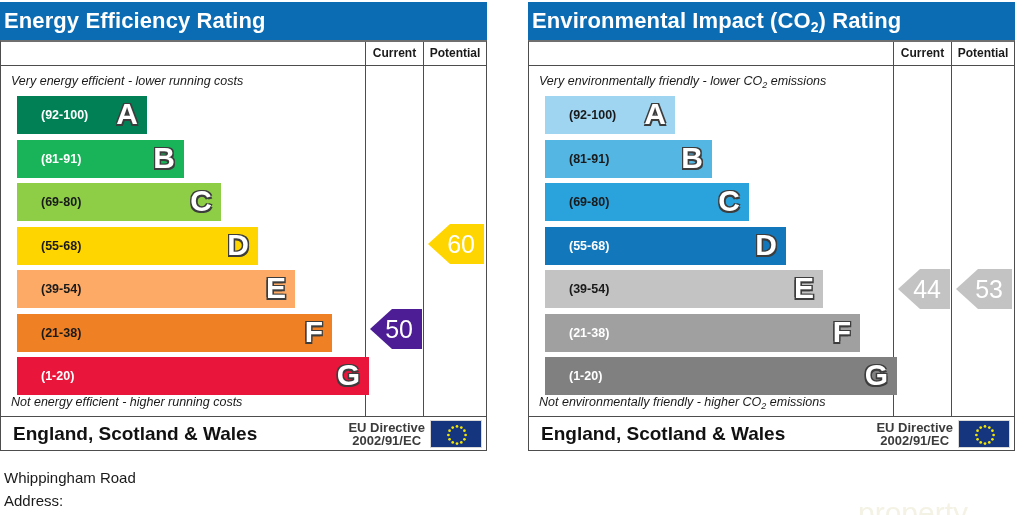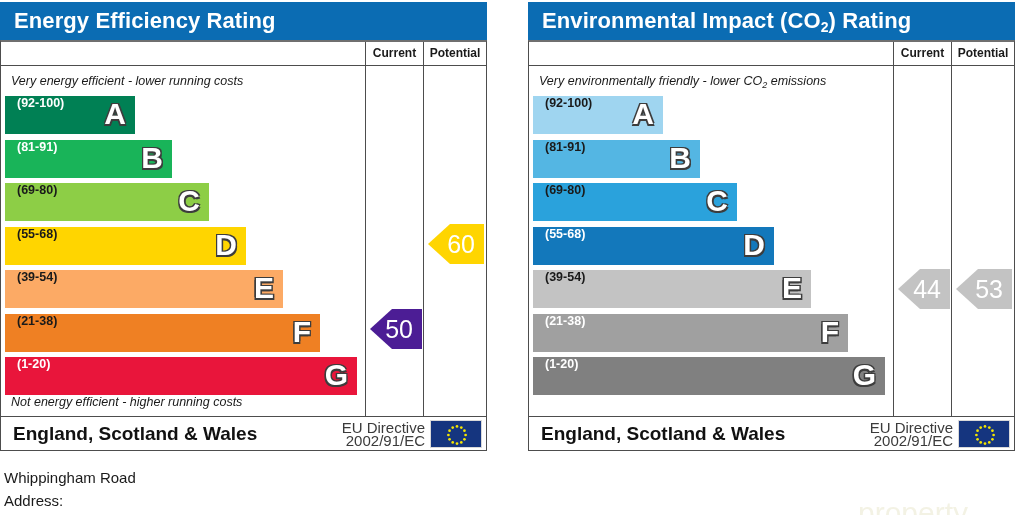--- a/index.html
+++ b/index.html
@@ -56,21 +56,21 @@
   .epc.left  { left: 0px; }
   .epc.right { left: 528px; }
 
   .epc-title {
     height: 38px;
     background: #0b6cb3;
     color: #ffffff;
     font-size: 22px;
     font-weight: bold;
     line-height: 38px;
-    padding-left: 14px;
+    padding-left: 4px;
     box-sizing: border-box;
     white-space: nowrap;
     letter-spacing: .1px;
   }
   .epc-title sub {
     font-size: 14px;
     vertical-align: baseline;
     position: relative;
     top: 4px;
   }
@@ -131,24 +131,26 @@
     vertical-align: baseline;
     position: relative;
     top: 3px;
     font-style: italic;
   }
   .cap-top    { top: 8px; }
   .cap-bottom { bottom: 7px; }
 
   .band {
     position: absolute;
-    left: 4px;
+    left: 16px;
     height: 38px;
     box-sizing: border-box;
     display: flex;
+    align-items: center;
+    padding-left: 12px;
   }
   .band-range {
     font-size: 12.5px;
     font-weight: bold;
     margin-left: 12px;
     white-space: nowrap;
   }
   .band-letter {
     position: absolute;
     right: 9px;
@@ -198,26 +200,27 @@
     white-space: nowrap;
   }
   .eu-wrap {
     position: absolute;
     right: 4px;
     top: 3px;
     display: flex;
     align-items: center;
   }
   .eu-text {
-    font-size: 15px;
+    font-size: 13px;
     color: #3b3b3b;
     line-height: 13px;
-    text-align: right;
+    text-align: center;
     margin-right: 5px;
     white-space: nowrap;
+    font-weight: bold;
   }
   .eu-flag {
     width: 52px;
     height: 28px;
     background: #15357f;
     position: relative;
     border: 1px solid #d9d9d9;
     box-sizing: border-box;
   }
 
@@ -316,20 +319,21 @@
       <div class="epc-body">
         <div class="hdr-row">
           <div class="hdr-blank"></div>
           <div class="hdr-cur">Current</div>
           <div class="hdr-pot">Potential</div>
         </div>
         <div class="chart-area">
           <div class="col-div c1"></div>
           <div class="col-div c2"></div>
           <div class="cap cap-top">Very environmentally friendly - lower CO<sub>2</sub> emissions</div>
+          <div class="cap cap-bottom">Not environmentally friendly - higher CO<sub>2</sub> emissions</div>
           <div class="band" style="top: 30px; width: 130px; background: rgb(159, 213, 240);">
             <span class="band-range" style="color: rgb(26, 26, 26);">(92-100)</span>
             <span class="band-letter">A</span>
           </div>
           <div class="band" style="top: 73.5px; width: 167px; background: rgb(84, 182, 227);">
             <span class="band-range" style="color: rgb(26, 26, 26);">(81-91)</span>
             <span class="band-letter">B</span>
           </div>
           <div class="band" style="top: 117px; width: 204px; background: rgb(42, 162, 220);">
             <span class="band-range" style="color: rgb(26, 26, 26);">(69-80)</span>

